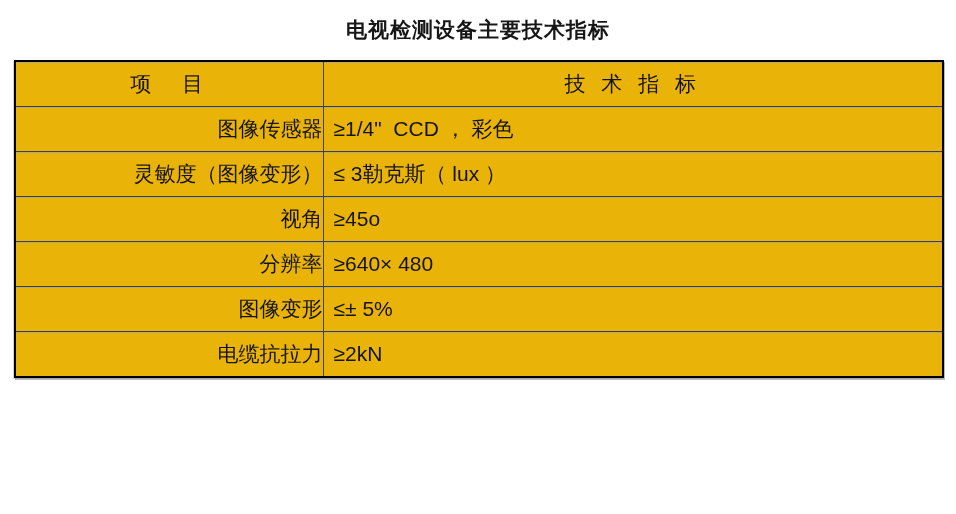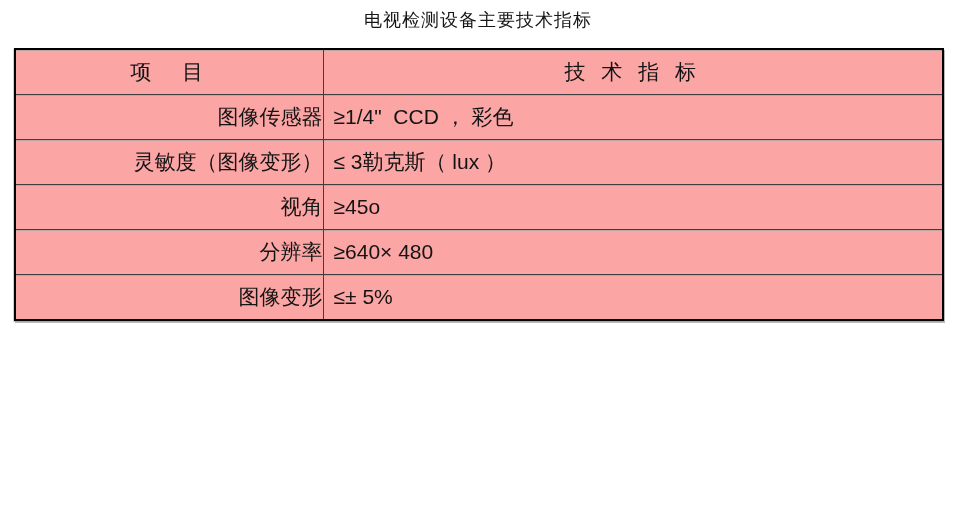--- a/index.html
+++ b/index.html
@@ -8,35 +8,35 @@
     background: #ffffff;
   }
   body {
     width: 956px;
     height: 514px;
     font-family: "Liberation Sans", "DejaVu Sans", sans-serif;
     color: #111111;
     overflow: hidden;
   }
   .page-title {
-    padding-top: 8px;
+    padding-top: 16px;
     text-align: center;
-    font-size: 18px;
-    font-weight: normal;
+    font-size: 21px;
+    font-weight: bold;
     letter-spacing: 1px;
     color: #161616;
   }
   table.spec-table {
     table-layout: fixed;
     border-collapse: collapse;
     margin: 16px 0 0 14px;
     width: 928px;
     border: 2px solid #000000;
     box-shadow: 1px 2px 0 rgba(130,130,130,0.55), -1px 1px 0 rgba(130,130,130,0.35);
-    background: #fca5a5;
+    background: #eab308;
   }
   .spec-table th,
   .spec-table td {
     border: 1px solid #3f3f3f;
     box-shadow: inset 0 1px 0 rgba(165,165,165,0.75);
     height: 44px;
     padding: 0;
     font-size: 21px;
     font-weight: normal;
     color: #141414;
@@ -86,14 +86,18 @@
         <td class="value-cell">≥45o</td>
       </tr>
       <tr>
         <td class="label-cell">分辨率</td>
         <td class="value-cell">≥640× 480</td>
       </tr>
       <tr>
         <td class="label-cell">图像变形</td>
         <td class="value-cell">≤± 5%</td>
       </tr>
+      <tr>
+        <td class="label-cell">电缆抗拉力</td>
+        <td class="value-cell">≥2kN</td>
+      </tr>
     </tbody>
 </table>
 
 </body></html>

